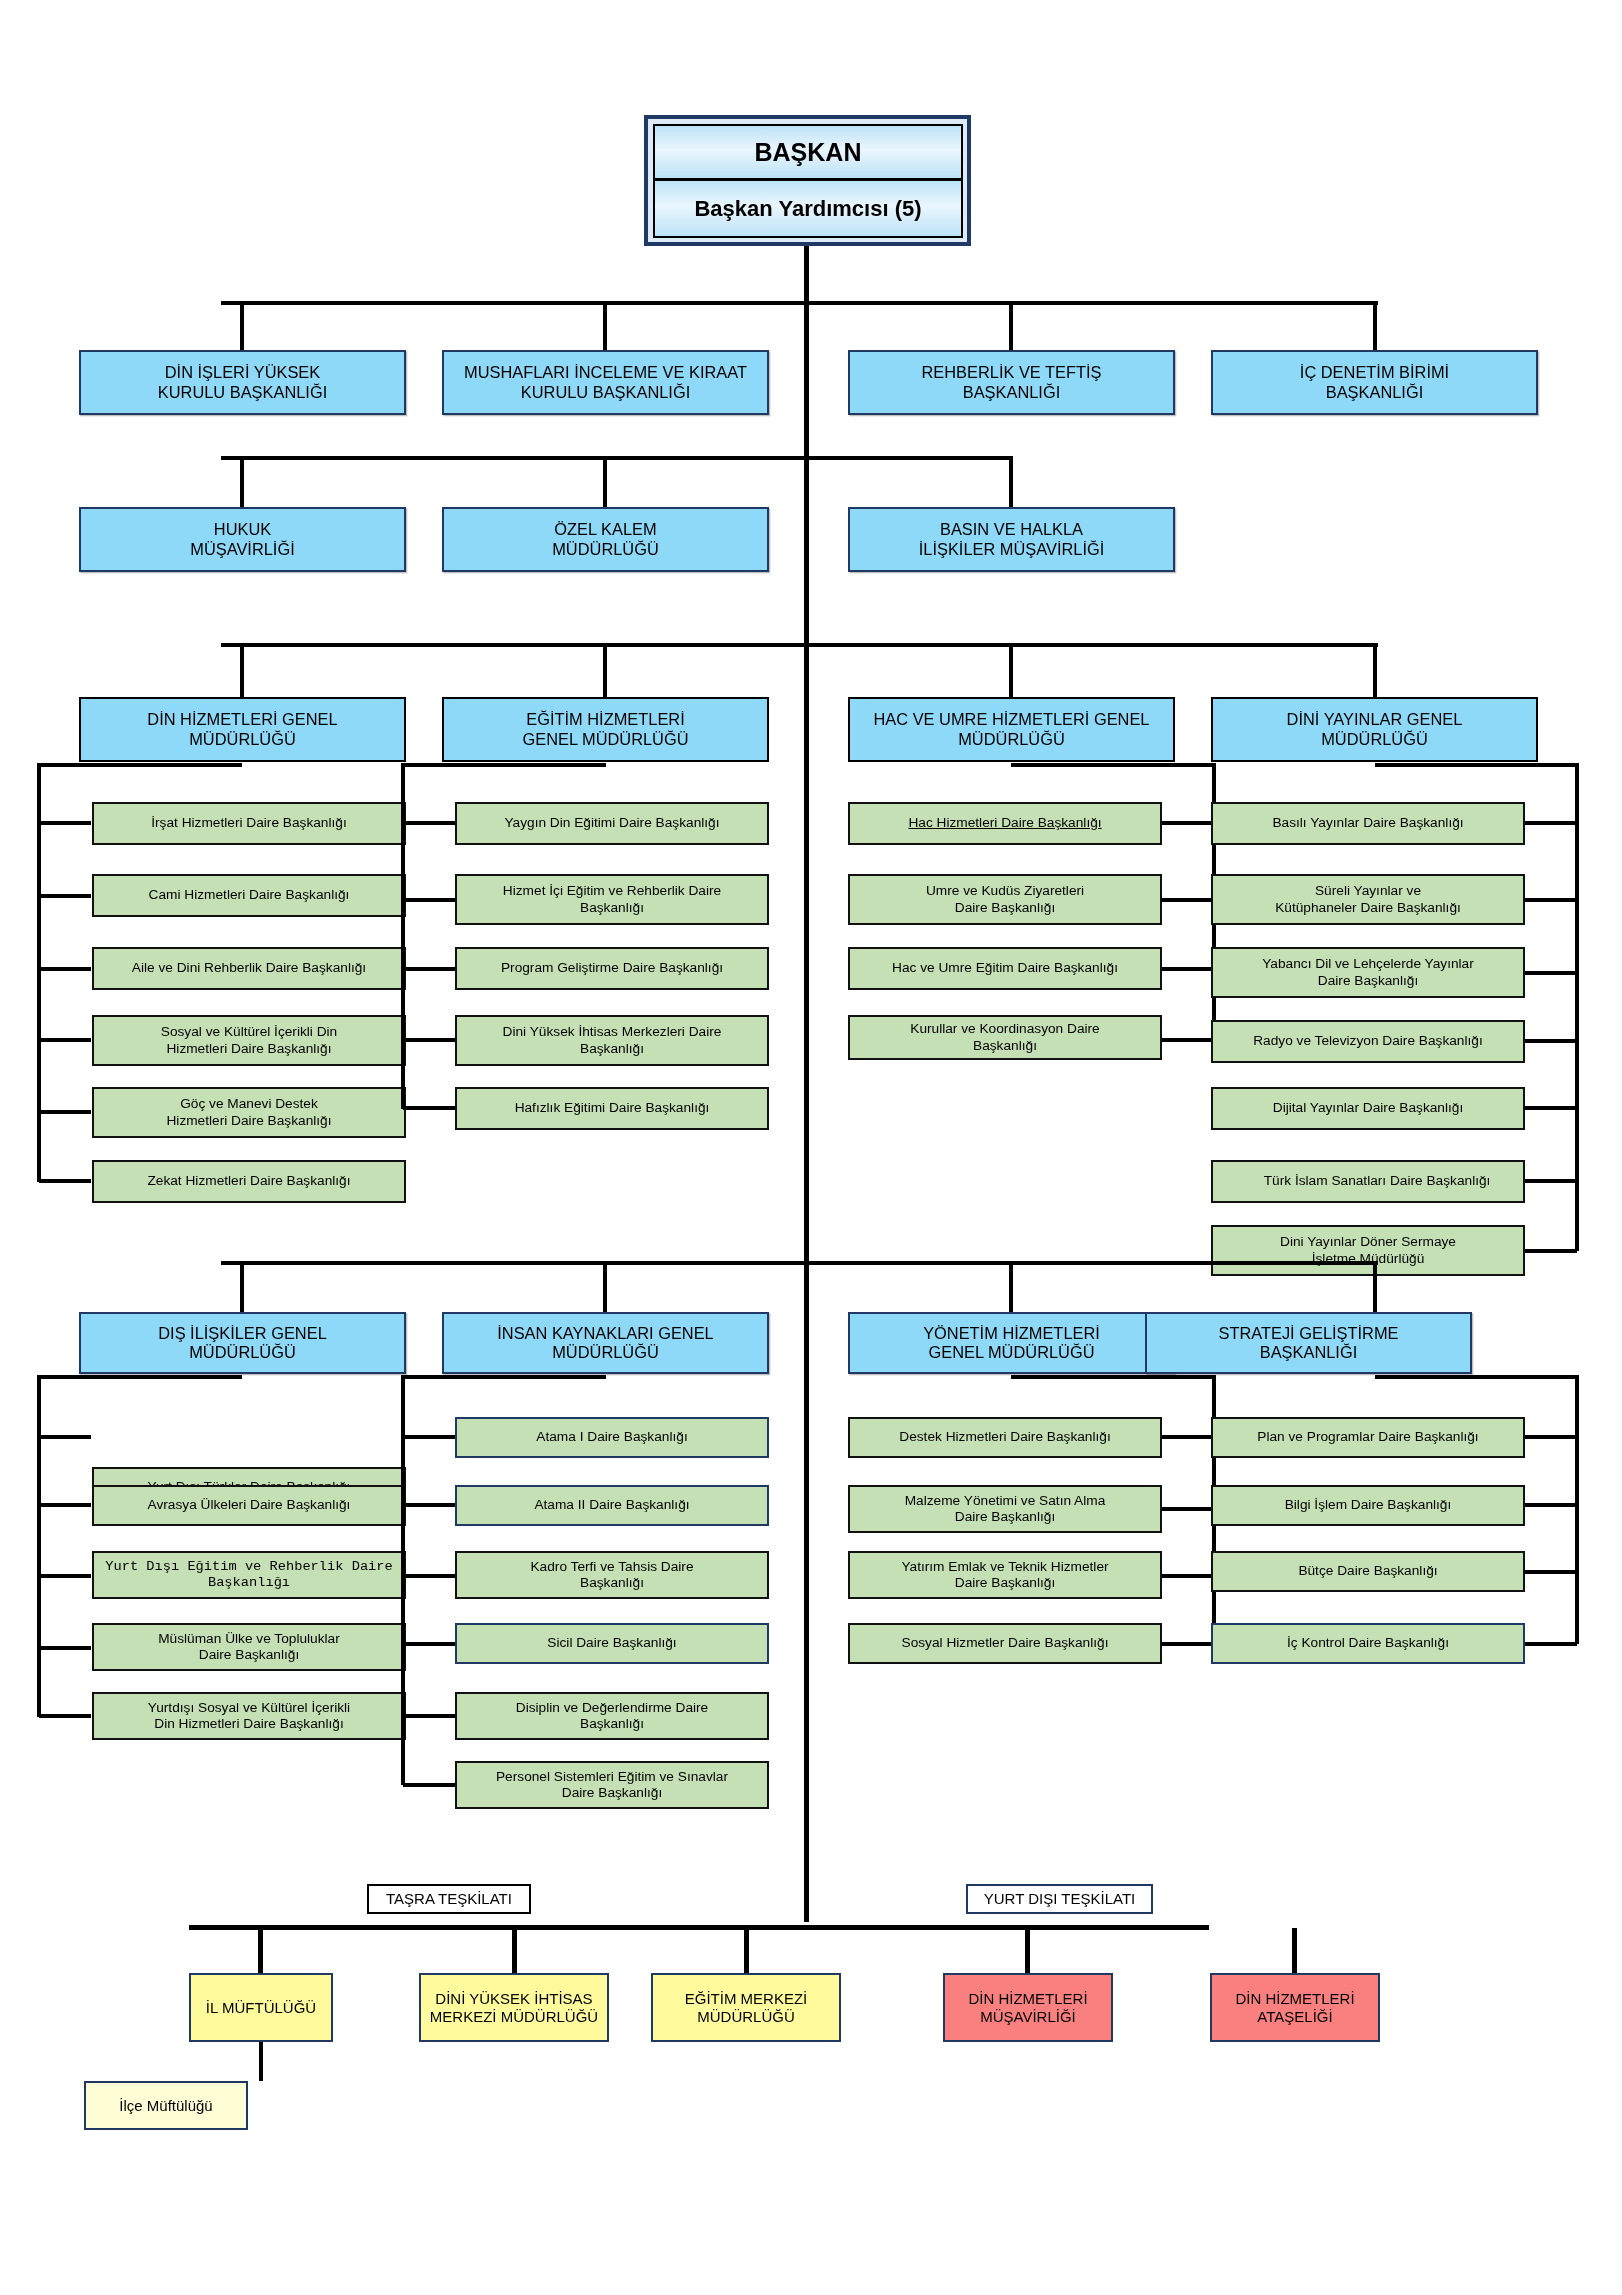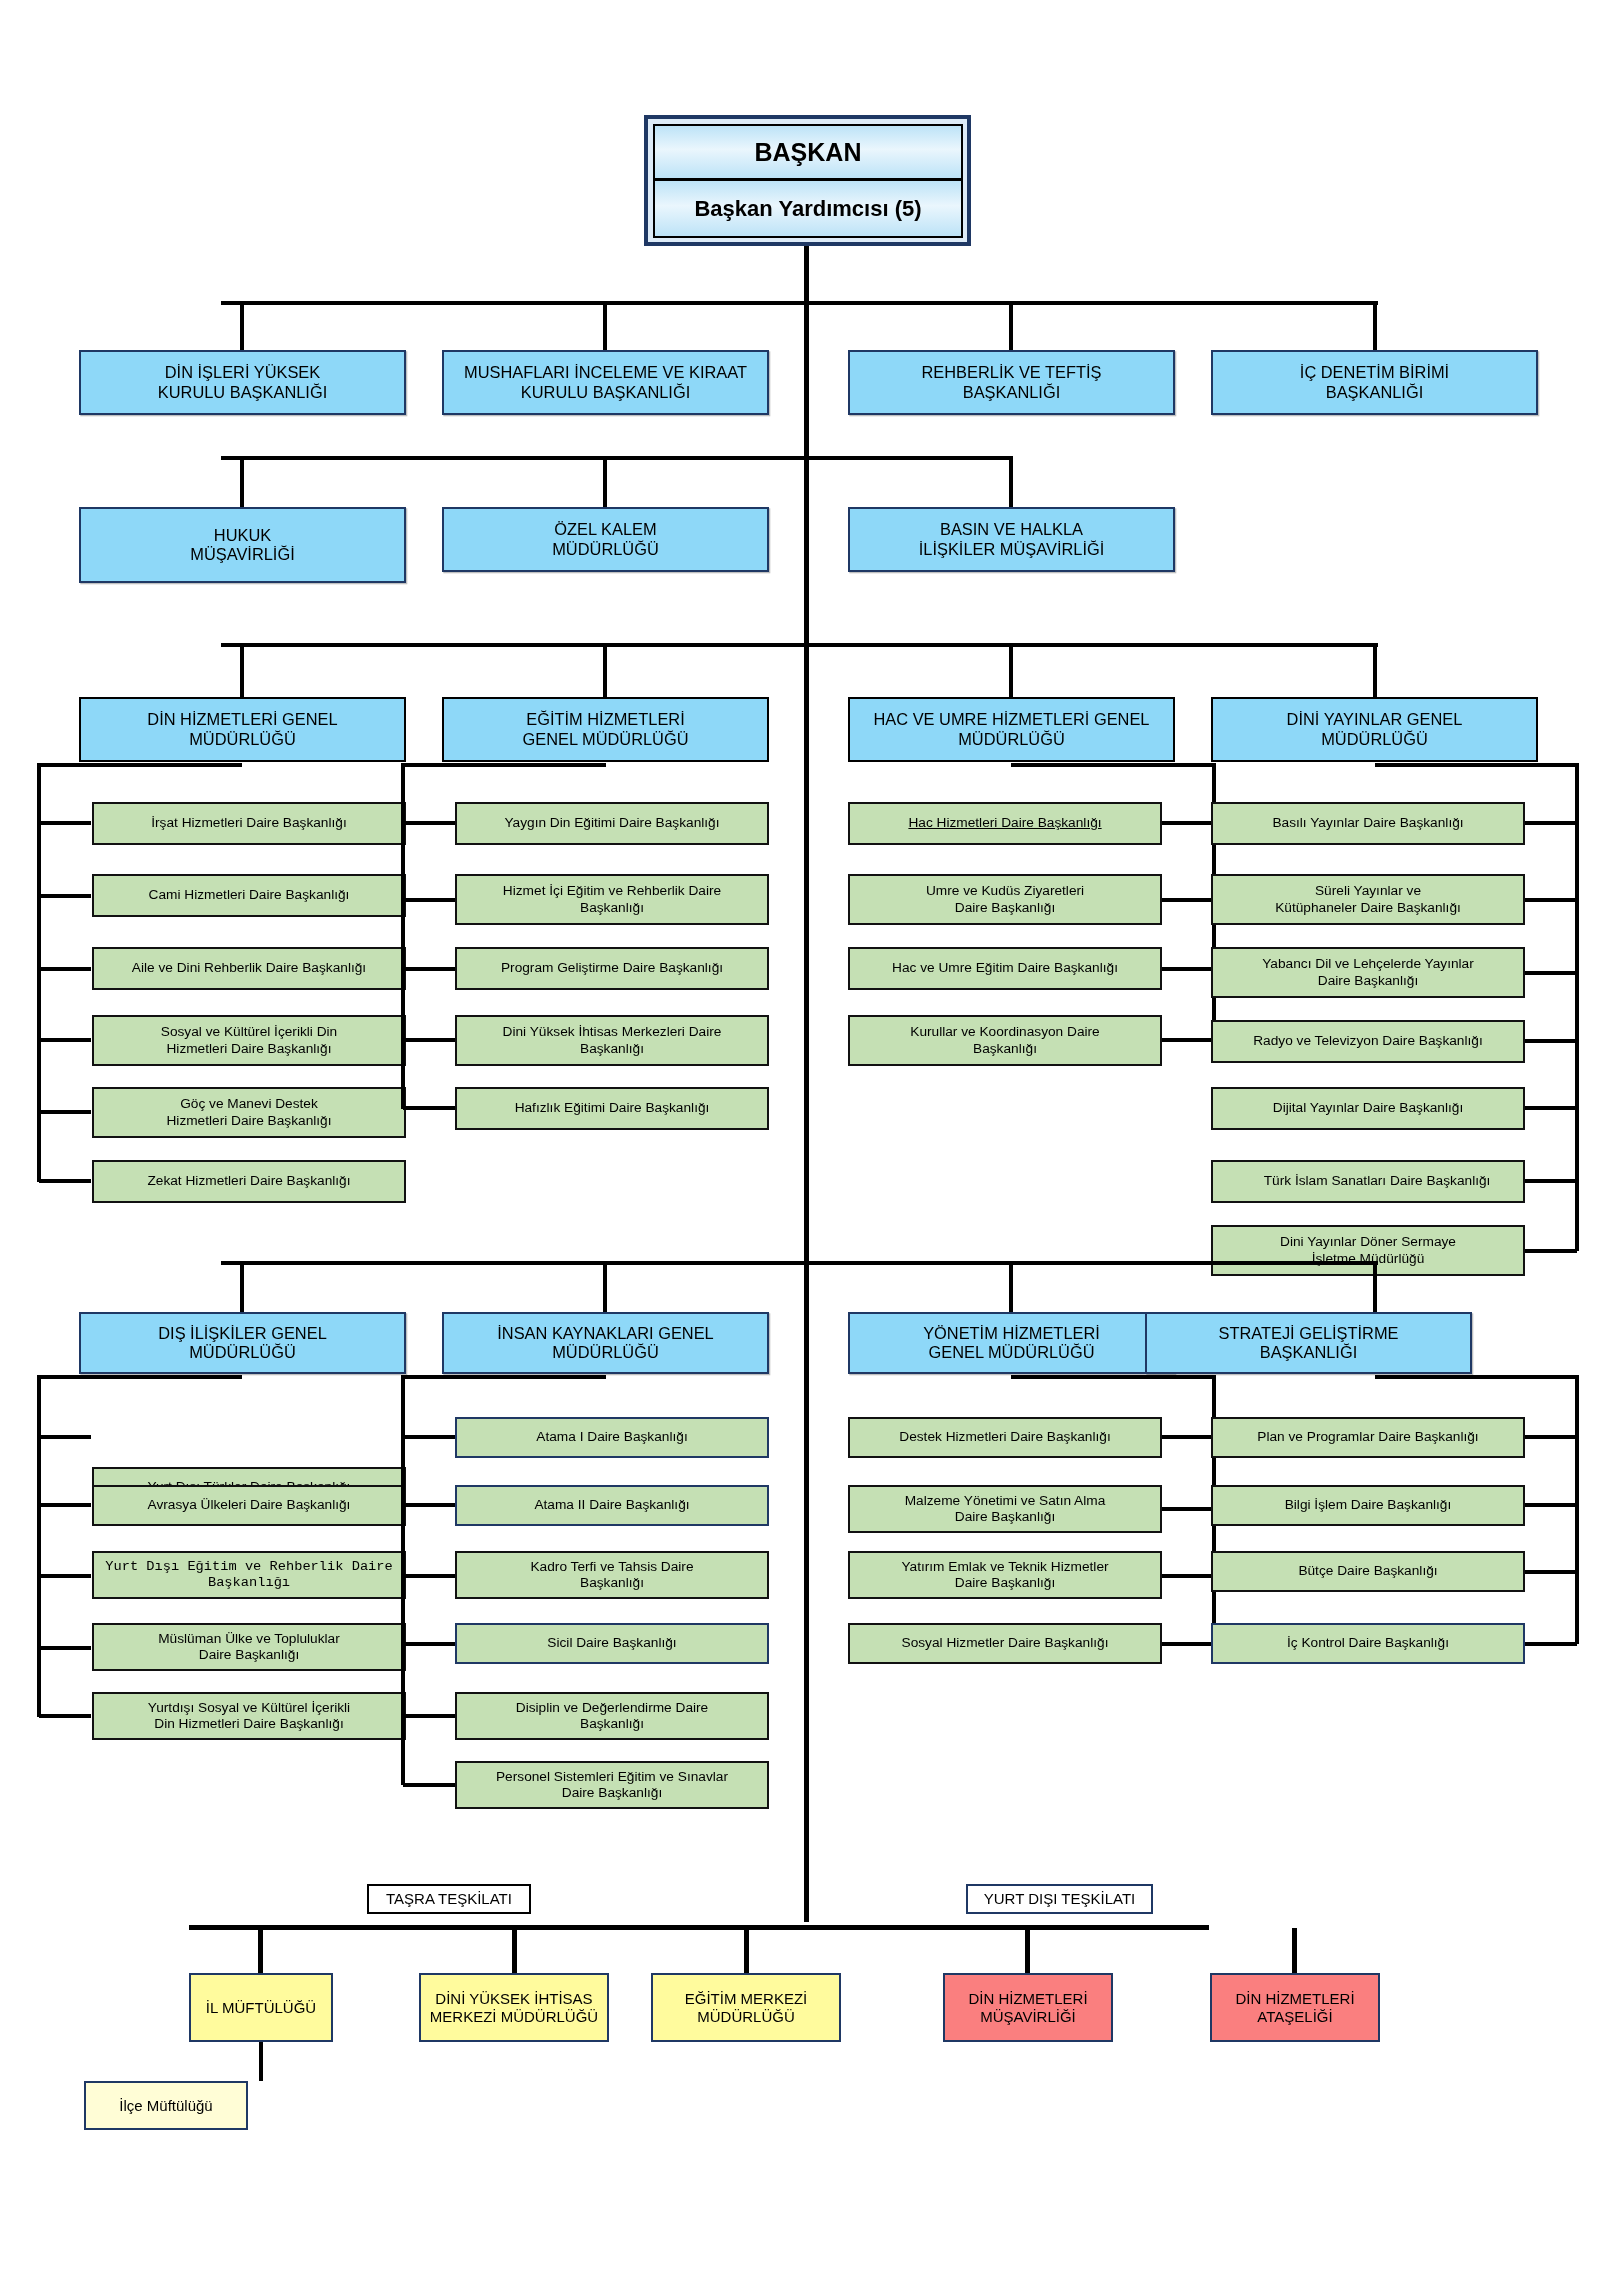--- a/index.html
+++ b/index.html
@@ -62,21 +62,21 @@
       <span style="white-space: pre-line;">REHBERLİK VE TEFTİŞ
 BAŞKANLIĞI</span>
     </div>
     <div class="line" style="left:1373px;top:303px;width:3.9px;height:47px;"></div>
     <div class="box blue" style="left:1211px;top:350px;width:327px;height:65px;font-size:16.4px;">
       <span style="white-space: pre-line;">İÇ DENETİM BİRİMİ
 BAŞKANLIĞI</span>
     </div>
     <div class="line" style="left:221px;top:456px;width:792px;height:3.9px;"></div>
     <div class="line" style="left:240px;top:458px;width:3.9px;height:49px;"></div>
-    <div class="box blue" style="left:79px;top:507px;width:327px;height:76px;font-size:16.4px;">
+    <div class="box blue" style="left:79px;top:507px;width:327px;height:65px;font-size:16.4px;">
       <span style="white-space: pre-line;">HUKUK
 MÜŞAVİRLİĞİ</span>
     </div>
     <div class="line" style="left:603px;top:458px;width:3.9px;height:49px;"></div>
     <div class="box blue" style="left:442px;top:507px;width:327px;height:65px;font-size:16.4px;">
       <span style="white-space: pre-line;">ÖZEL KALEM
 MÜDÜRLÜĞÜ</span>
     </div>
     <div class="line" style="left:1009px;top:458px;width:3.9px;height:49px;"></div>
     <div class="box blue" style="left:848px;top:507px;width:327px;height:65px;font-size:16.4px;">
@@ -159,21 +159,21 @@
     <div class="line" style="left:1162px;top:821px;width:52px;height:3.9px;"></div>
     <div class="box green" style="left:848px;top:874px;width:314px;height:51px;font-size:13.7px;">
       <span style="white-space: pre-line;">Umre ve Kudüs Ziyaretleri
 Daire Başkanlığı</span>
     </div>
     <div class="line" style="left:1162px;top:898px;width:52px;height:3.9px;"></div>
     <div class="box green" style="left:848px;top:947px;width:314px;height:43px;font-size:13.7px;">
       <span style="white-space: pre-line;">Hac ve Umre Eğitim Daire Başkanlığı</span>
     </div>
     <div class="line" style="left:1162px;top:967px;width:52px;height:3.9px;"></div>
-    <div class="box green" style="left:848px;top:1015px;width:314px;height:51px;font-size:13.7px;">
+    <div class="box green" style="left:848px;top:1015px;width:314px;height:45px;font-size:13.7px;">
       <span style="white-space: pre-line;">Kurullar ve Koordinasyon Daire
 Başkanlığı</span>
     </div>
     <div class="line" style="left:1162px;top:1038px;width:52px;height:3.9px;"></div>
     <div class="line" style="left:1373px;top:645px;width:3.9px;height:52px;"></div>
     <div class="box blue-dark" style="left:1211px;top:697px;width:327px;height:65px;font-size:16.4px;">
       <span style="white-space: pre-line;">DİNİ YAYINLAR GENEL
 MÜDÜRLÜĞÜ</span>
     </div>
     <div class="line" style="left:1575px;top:763px;width:3.9px;height:488px;"></div>

